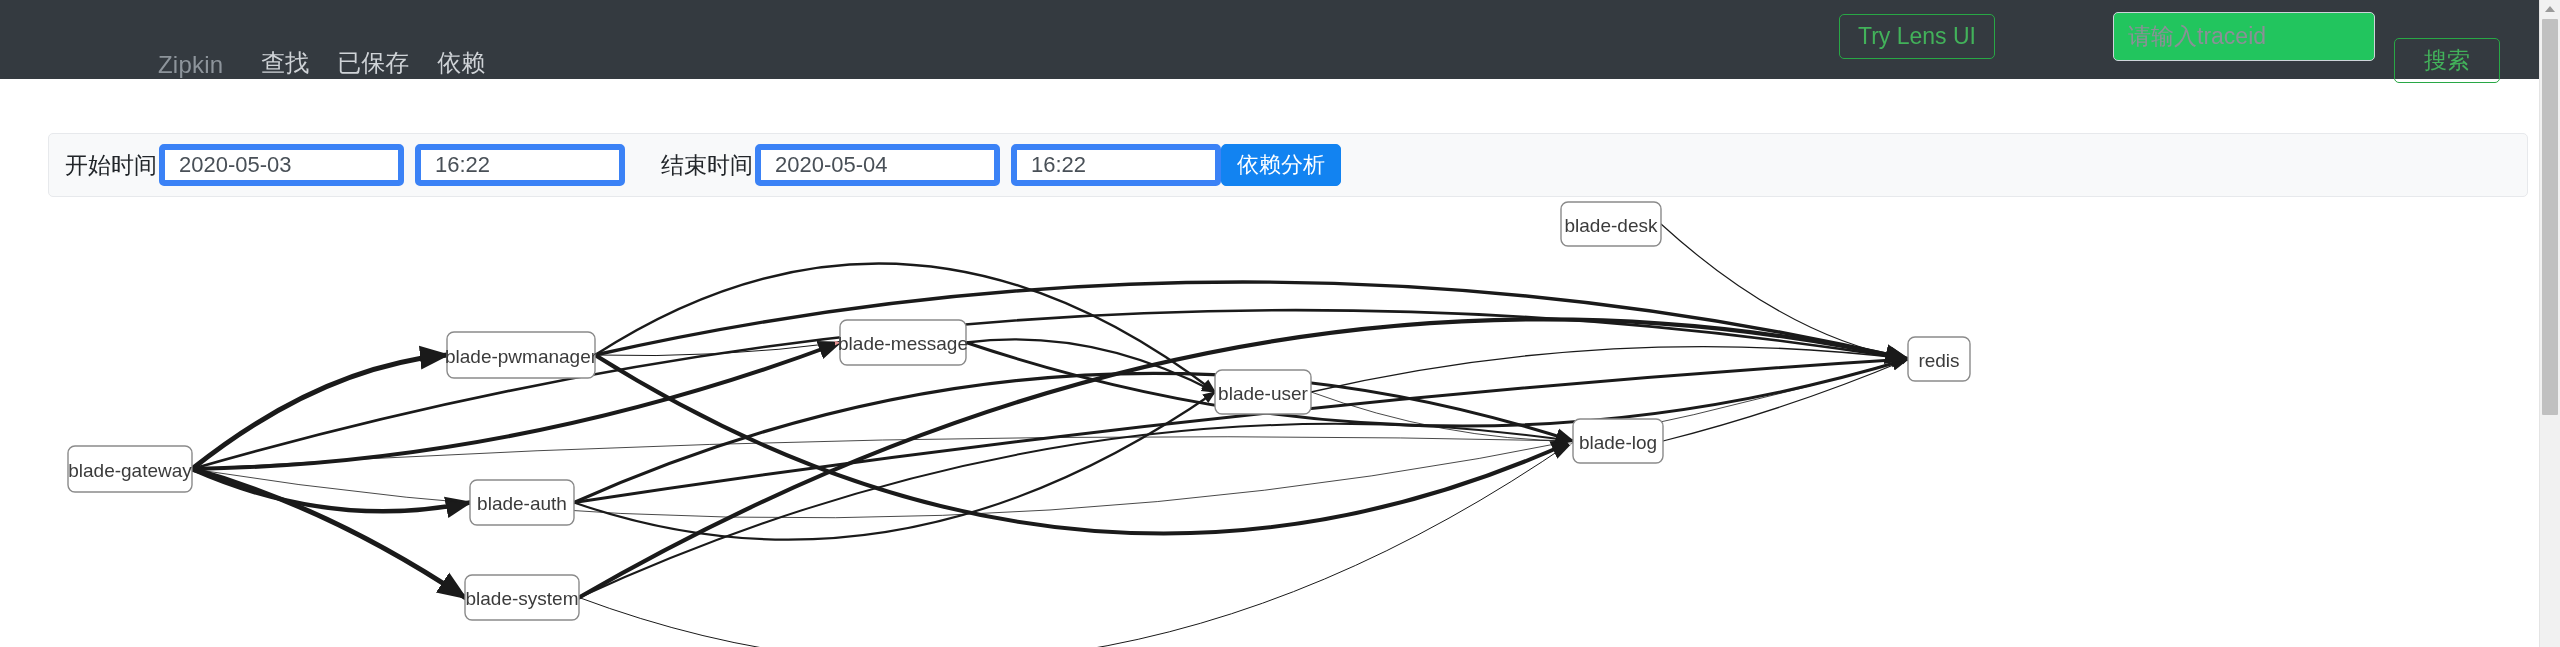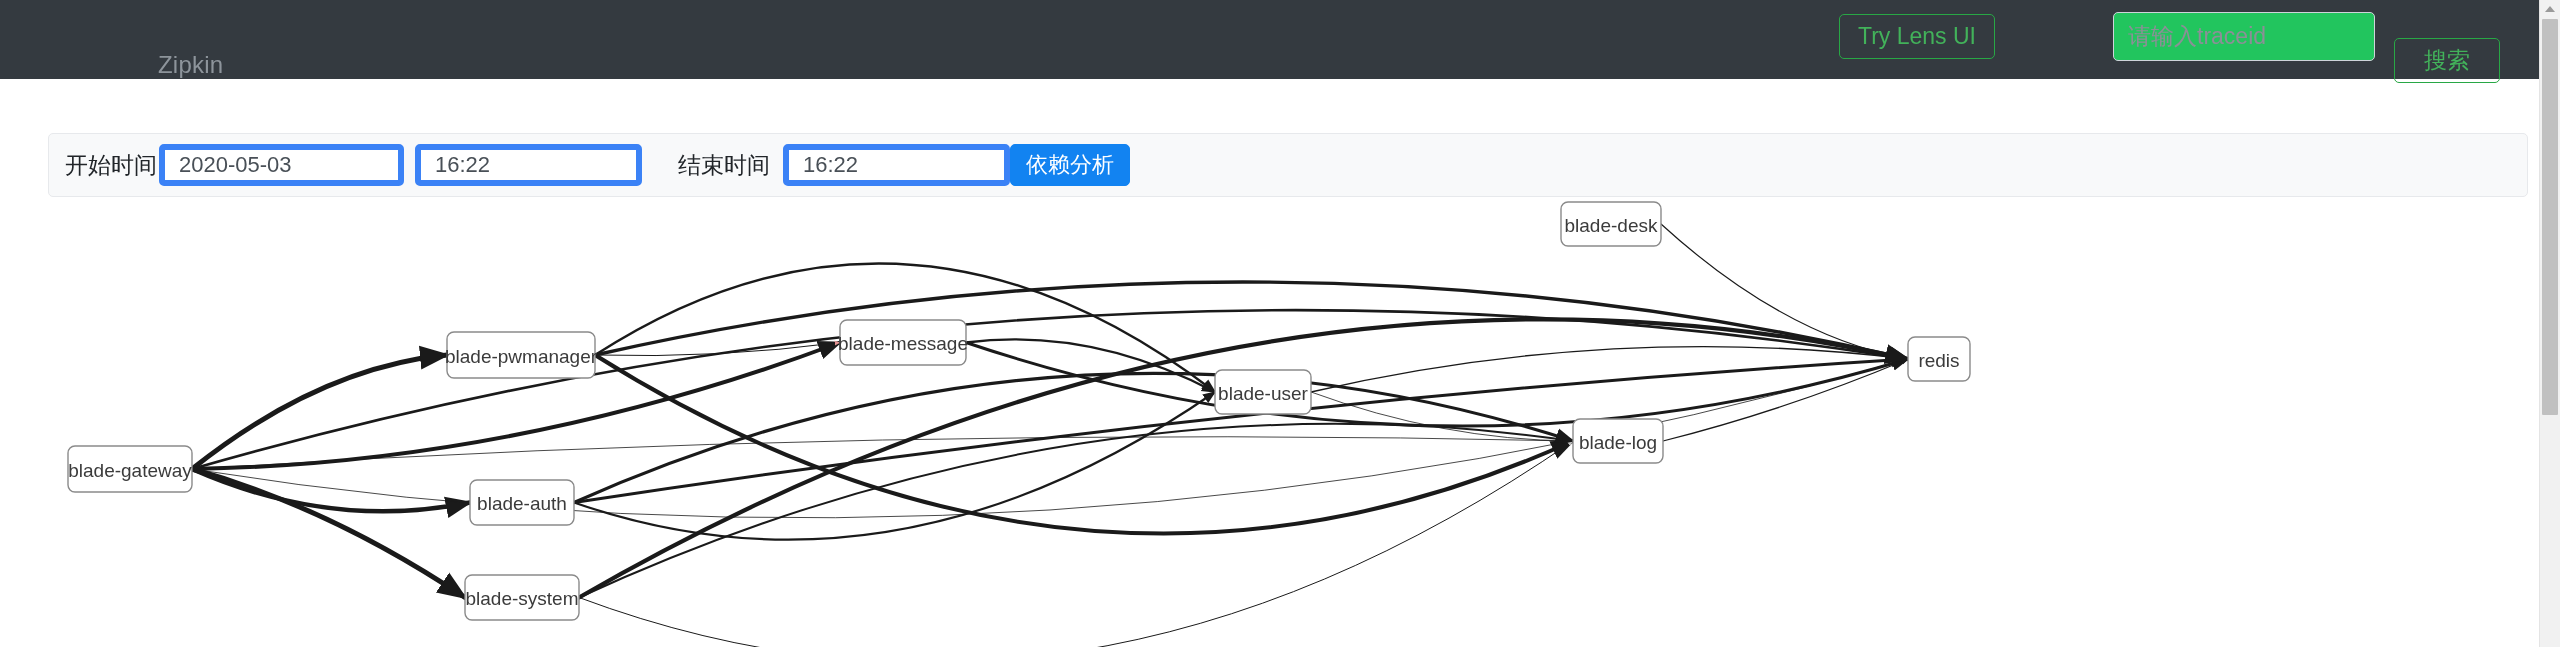--- a/index.html
+++ b/index.html
@@ -124,21 +124,21 @@
     border-radius: 5px;
     background: #ffffff;
     font-size: 22px;
     color: #495057;
     padding: 0 14px;
     box-sizing: border-box;
     outline: none;
     font-family: inherit;
   }
   .w-date { width: 245px; }
-  .w-time { width: 227px; margin-left: 11px; }
+  .w-time { width: 210px; margin-left: 11px; }
   .gap-sec { margin-left: 36px; }
   .btn-analyze {
     background: #1283f1;
     border: 1px solid #1283f1;
     color: #ffffff;
     border-radius: 5px;
     font-size: 22px;
     padding: 7px 15px;
     line-height: 1.2;
     white-space: nowrap;
@@ -208,32 +208,38 @@
     border-radius: 1px;
   }
 </style>
 </head>
 <body>
 
 <div id="app">
 
   <div class="navbar">
     <a class="brand" href="#">Zipkin</a>
+    <div class="nav-links">
+      <a class="nav-link" href="#">查找</a>
+      <a class="nav-link" href="#">已保存</a>
+      <a class="nav-link" href="#">依赖</a>
+    </div>
     <div class="nav-right">
       <button class="btn-lens">Try Lens UI</button>
       <input class="traceid-input" type="text" placeholder="请输入traceid" style="">
       <button class="btn-search">搜索</button>
     </div>
   </div>
 
   <div class="filter-bar">
     <span class="filter-label">开始时间</span>
     <input class="filter-input w-date" type="text" value="2020-05-03" style="">
     <input class="filter-input w-time" type="text" value="16:22" style="">
     <span class="filter-label gap-sec">结束时间</span>
+    <input class="filter-input w-date" type="text" value="2020-05-04" style="">
     <input class="filter-input w-time" type="text" value="16:22" style="">
     <button class="btn-analyze">依赖分析</button>
   </div>
 
   <div class="graph-area">
     <svg class="graph-svg" id="graph-svg" width="2540" height="449" viewBox="0 0 2540 449">
       <defs>
         <marker id="arrow-dark" viewBox="0 0 10 10" refX="9" refY="5" markerWidth="6" markerHeight="6" orient="auto-start-reverse" markerUnits="strokeWidth">
           <path d="M 0 1 L 10 5 L 0 9 z" fill="#1a1a1a"></path>
         </marker>

